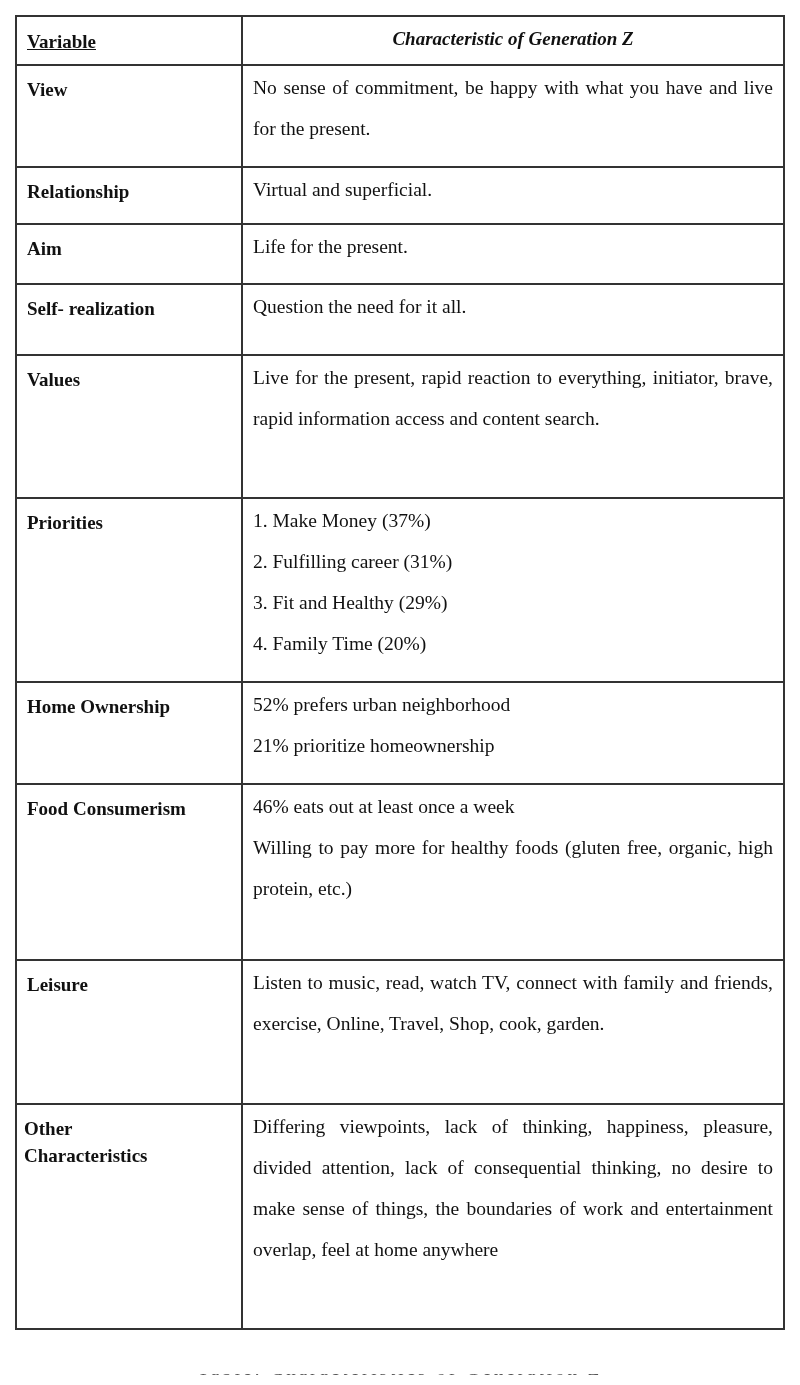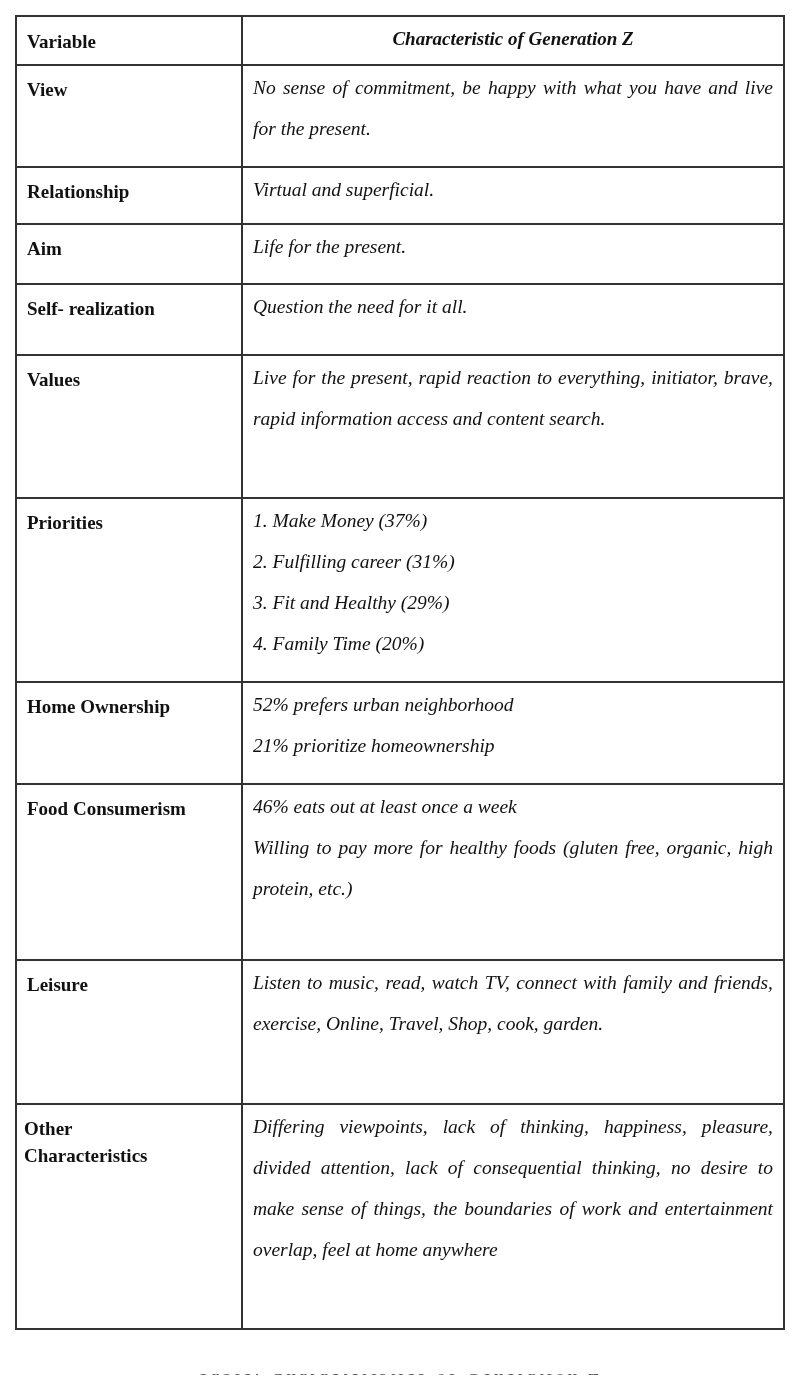--- a/index.html
+++ b/index.html
@@ -4,24 +4,24 @@
 <style>
   html, body { margin:0; padding:0; background:#ffffff; }
   body { width:800px; height:1385px; position:relative; overflow:hidden;
          font-family:"Liberation Serif", serif; color:#111; }
   table { position:absolute; left:15px; top:15px; width:768px; border-collapse:collapse; table-layout:fixed; }
   td, th { border:2px solid #333; vertical-align:top; padding:0; }
   col.c1 { width:226px; }
   col.c2 { width:542px; }
   .var { font-weight:bold; font-size:19px; line-height:27px; padding:10px 10px 0 10px; }
   .hdr td { height:47px; }
-  .hdr .var { padding-top:11px; }
+  .hdr .var { padding-top:11px;text-decoration:underline; }
   .hdr .head2 { font-weight:bold; font-size:19px; text-align:center; padding-top:11px;font-style:italic; }
   .desc { font-size:19.5px; line-height:41px; padding:1px 10px 0 10px; text-align:justify; }
-  .desc .ln { display:block;font-style:italic; }
+  .desc .ln { display:block; }
   .caption { position:absolute; left:0; top:1374px; width:800px; height:11px; overflow:hidden; }
   .caption span { display:block; text-align:center; font-size:19px; line-height:26px; color:#555; margin-top:-18px; letter-spacing:3px; }
 </style>
 </head>
 <body>
 
 <table>
   <colgroup>
       <col class="c1">
       <col class="c2">

